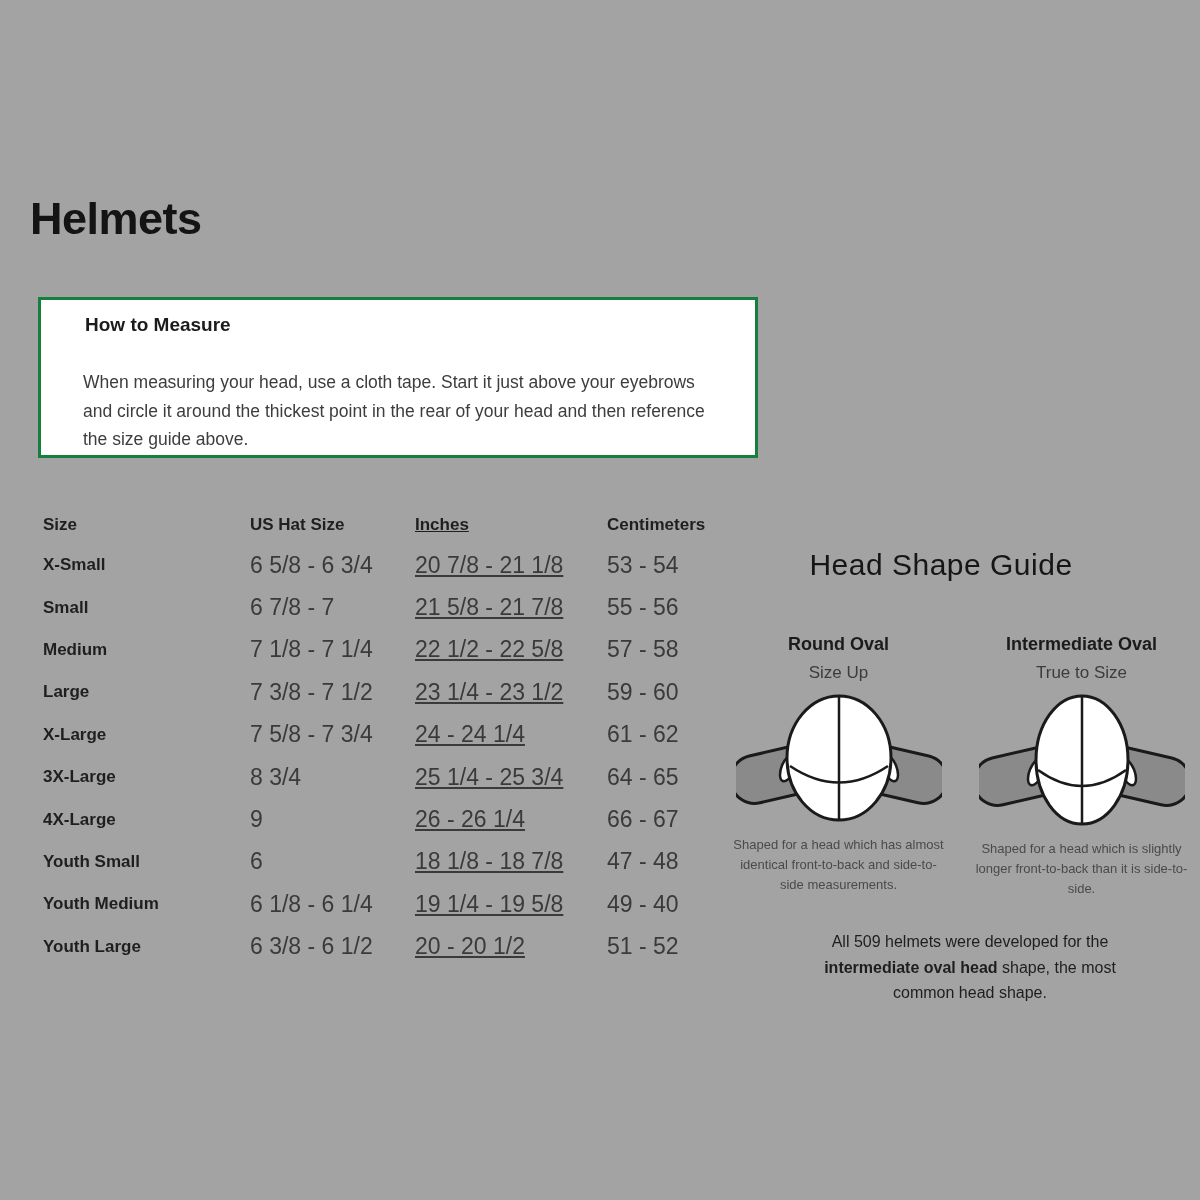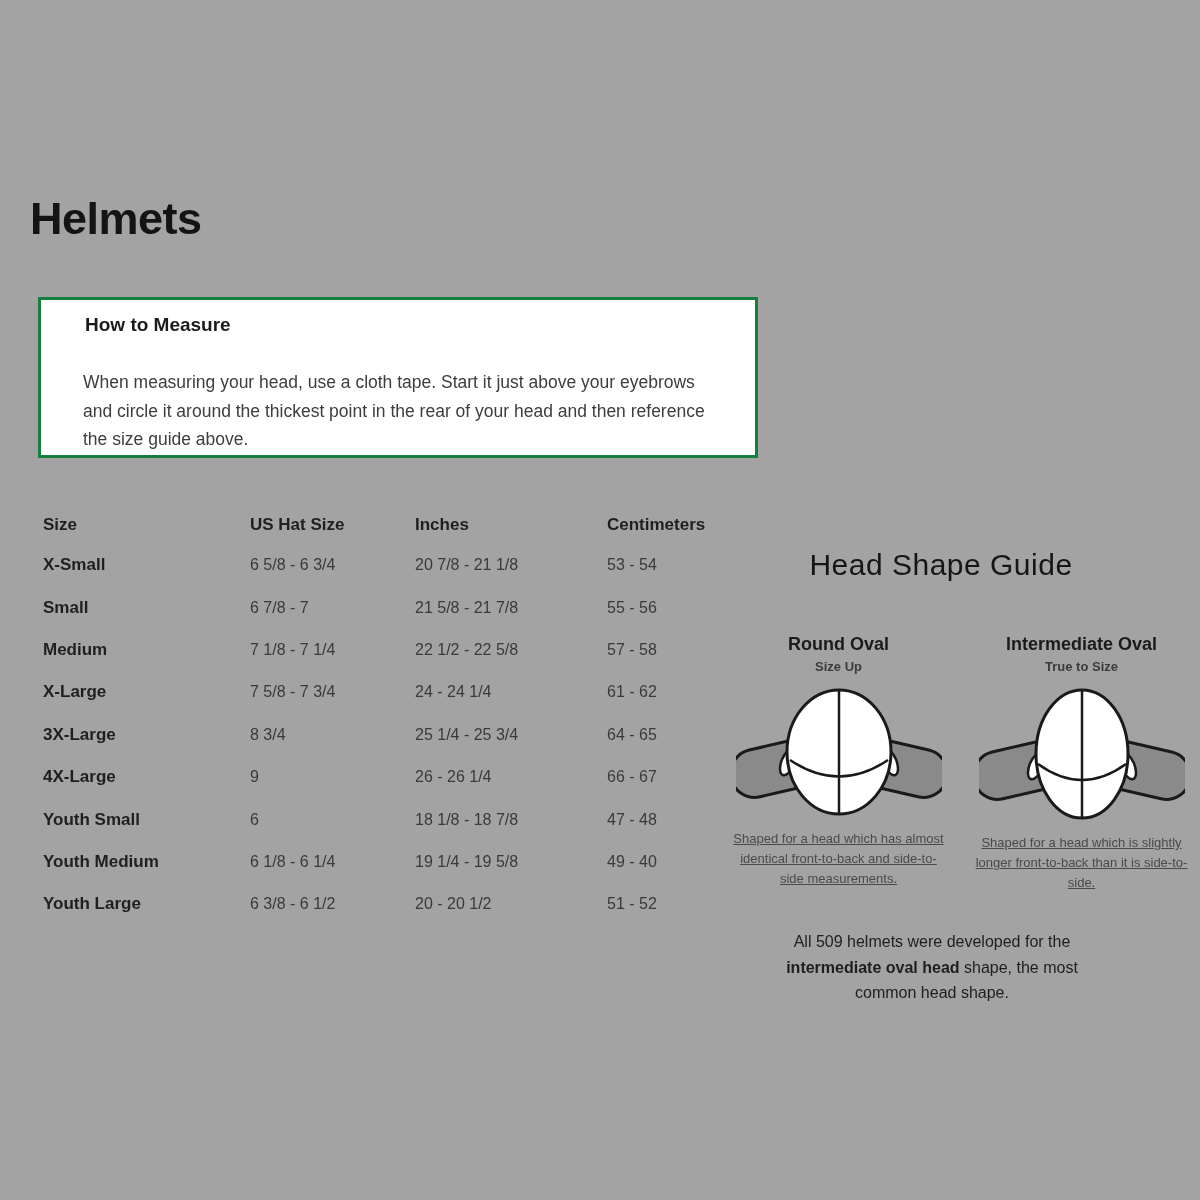--- a/index.html
+++ b/index.html
@@ -57,34 +57,34 @@
   .size-table {
     position: absolute;
     left: 43px;
     top: 506px;
     width: 690px;
   }
   .t-row { display: flex; align-items: center; height: 42.4px; }
   .t-row.header { height: 38px; }
   .col-size        { width: 207px; }
   .col-hat         { width: 165px; }
-  .col-inches      { width: 192px; }
+  .col-inches      { width: 192px; text-decoration: underline; }
   .col-cm          { width: 126px; }
   .t-row.header > div {
     font-size: 17px;
     font-weight: bold;
     color: #1f1f1f;
   }
   .cell-size {
     font-size: 17px;
     font-weight: bold;
     color: #1f1f1f;
   }
   .cell-val {
-    font-size: 16px;
+    font-size: 23px;
     color: #3a3a3a;
   }
 
   
   .guide-title {
     position: absolute;
     left: 731px;
     top: 548px;
     width: 420px;
     text-align: center;
@@ -102,39 +102,37 @@
     justify-content: center;
   }
   .shape-col { width: 243px; text-align: center; }
   .shape-name {
     font-size: 18px;
     font-weight: bold;
     color: #1b1b1b;
     line-height: 20px;
   }
   .shape-fit {
-    font-size: 13px;
+    font-size: 17px;
     color: #3c3c3c;
     line-height: 21px;
-    margin-top: 2px;
-    font-weight: bold;
+    margin-top: 8px;
   }
   .shape-svg { display: block; margin: 11px auto 0 auto; }
   .shape-desc {
     margin: 11px auto 0 auto;
     width: 218px;
     font-size: 13px;
     line-height: 20px;
     color: #4a4a4a;
-    text-decoration: underline;
   }
 
   .guide-note {
     position: absolute;
-    left: 776px;
+    left: 814px;
     top: 929px;
     width: 312px;
     text-align: center;
     font-size: 16px;
     line-height: 25.5px;
     color: #1e1e1e;
   }
   .guide-note b { font-weight: bold; }
 </style>
 </head>
@@ -171,20 +169,26 @@
       <div class="col-cm cell-val">55 - 56</div>
     </div>
 
     <div class="t-row">
       <div class="col-size cell-size">Medium</div>
       <div class="col-hat cell-val">7 1/8 - 7 1/4</div>
       <div class="col-inches cell-val">22 1/2 - 22 5/8</div>
       <div class="col-cm cell-val">57 - 58</div>
     </div>
 
+    <div class="t-row">
+      <div class="col-size cell-size">Large</div>
+      <div class="col-hat cell-val">7 3/8 - 7 1/2</div>
+      <div class="col-inches cell-val">23 1/4 - 23 1/2</div>
+      <div class="col-cm cell-val">59 - 60</div>
+    </div>
 
     <div class="t-row">
       <div class="col-size cell-size">X-Large</div>
       <div class="col-hat cell-val">7 5/8 - 7 3/4</div>
       <div class="col-inches cell-val">24 - 24 1/4</div>
       <div class="col-cm cell-val">61 - 62</div>
     </div>
 
 
     <div class="t-row">

